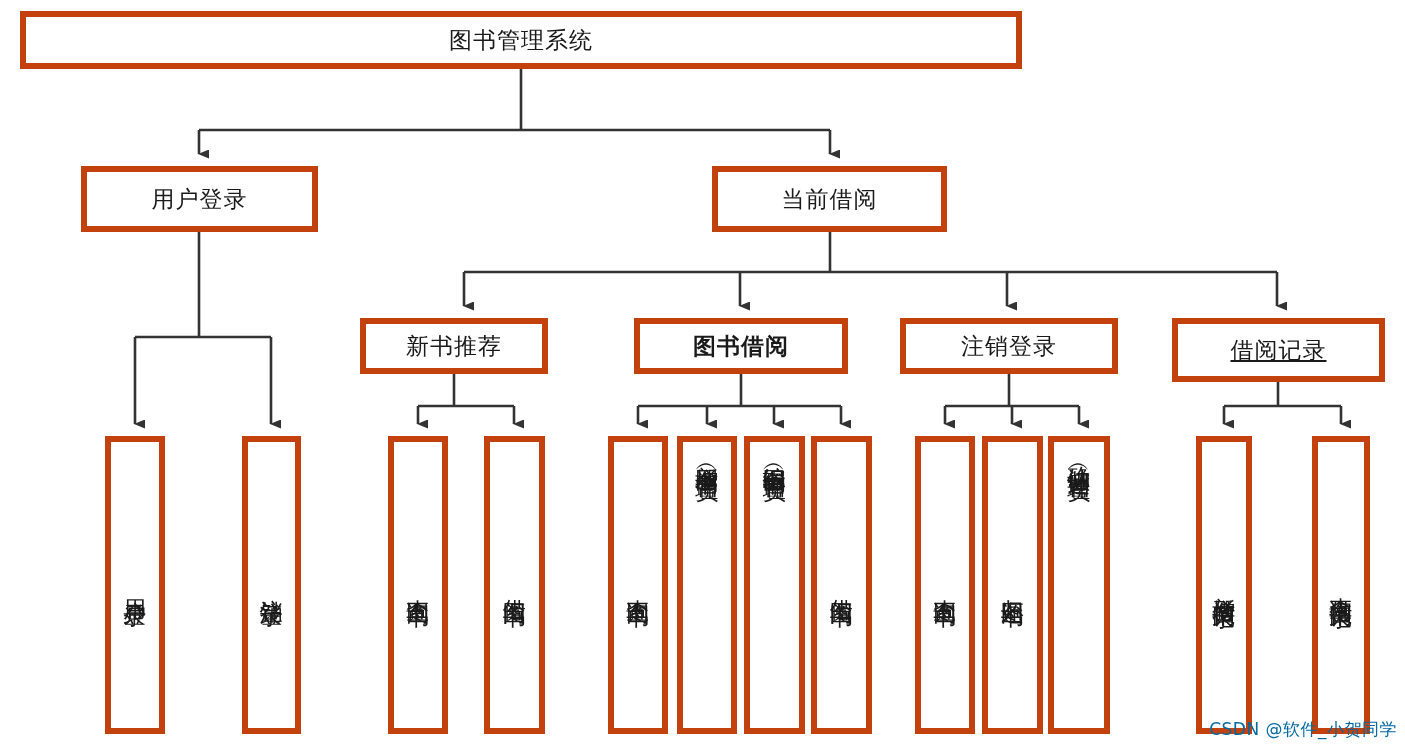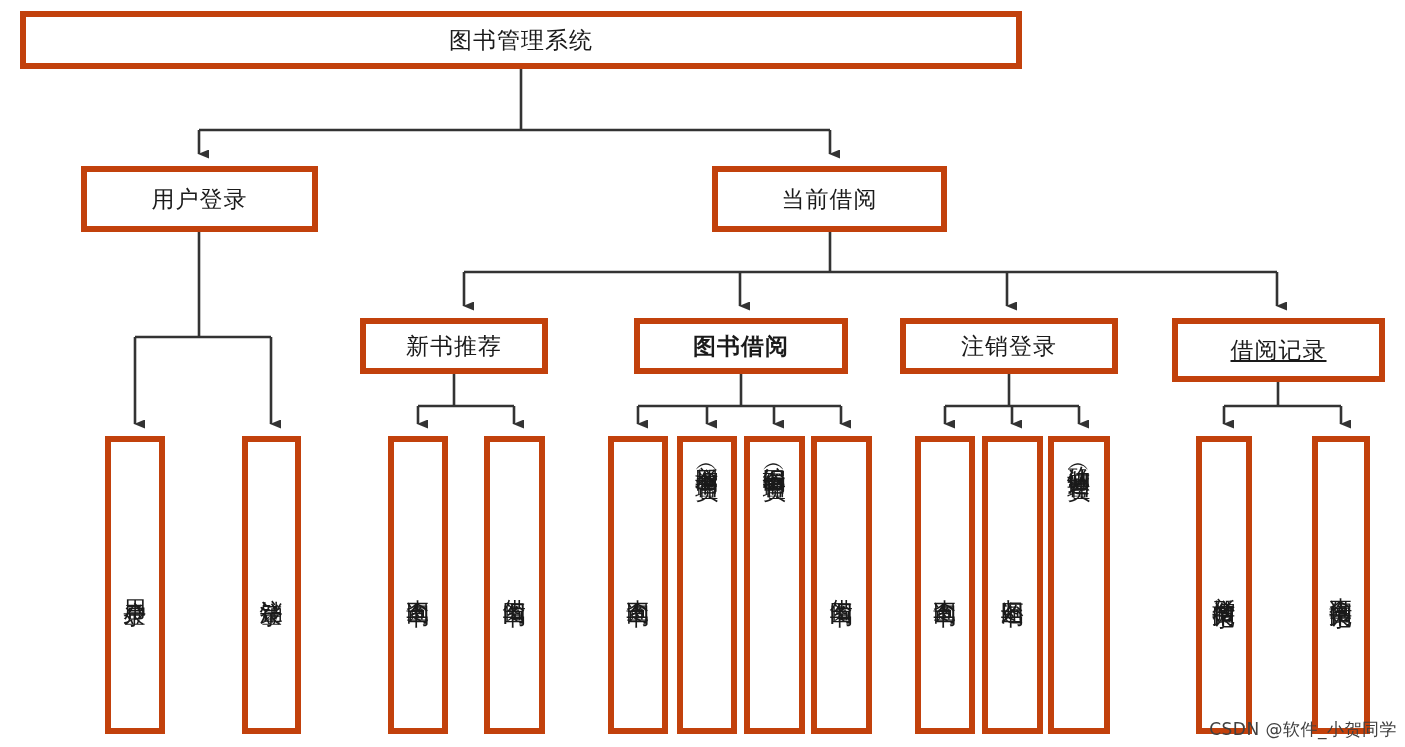--- a/index.html
+++ b/index.html
@@ -55,21 +55,21 @@
   }
   .node.vert.center .vtext {
     margin-top: auto;
     margin-bottom: auto;
   }
   .watermark {
     position: absolute;
     right: 8px;
     bottom: 6px;
     font-size: 17px;
-    color: #404040;
+    color: #0369a1;
     letter-spacing: 0.5px;
     white-space: nowrap;
   }
 </style>
 </head>
 <body>
 
 <div id="canvas">
 
   <svg class="connectors" viewBox="0 0 1405 747">

